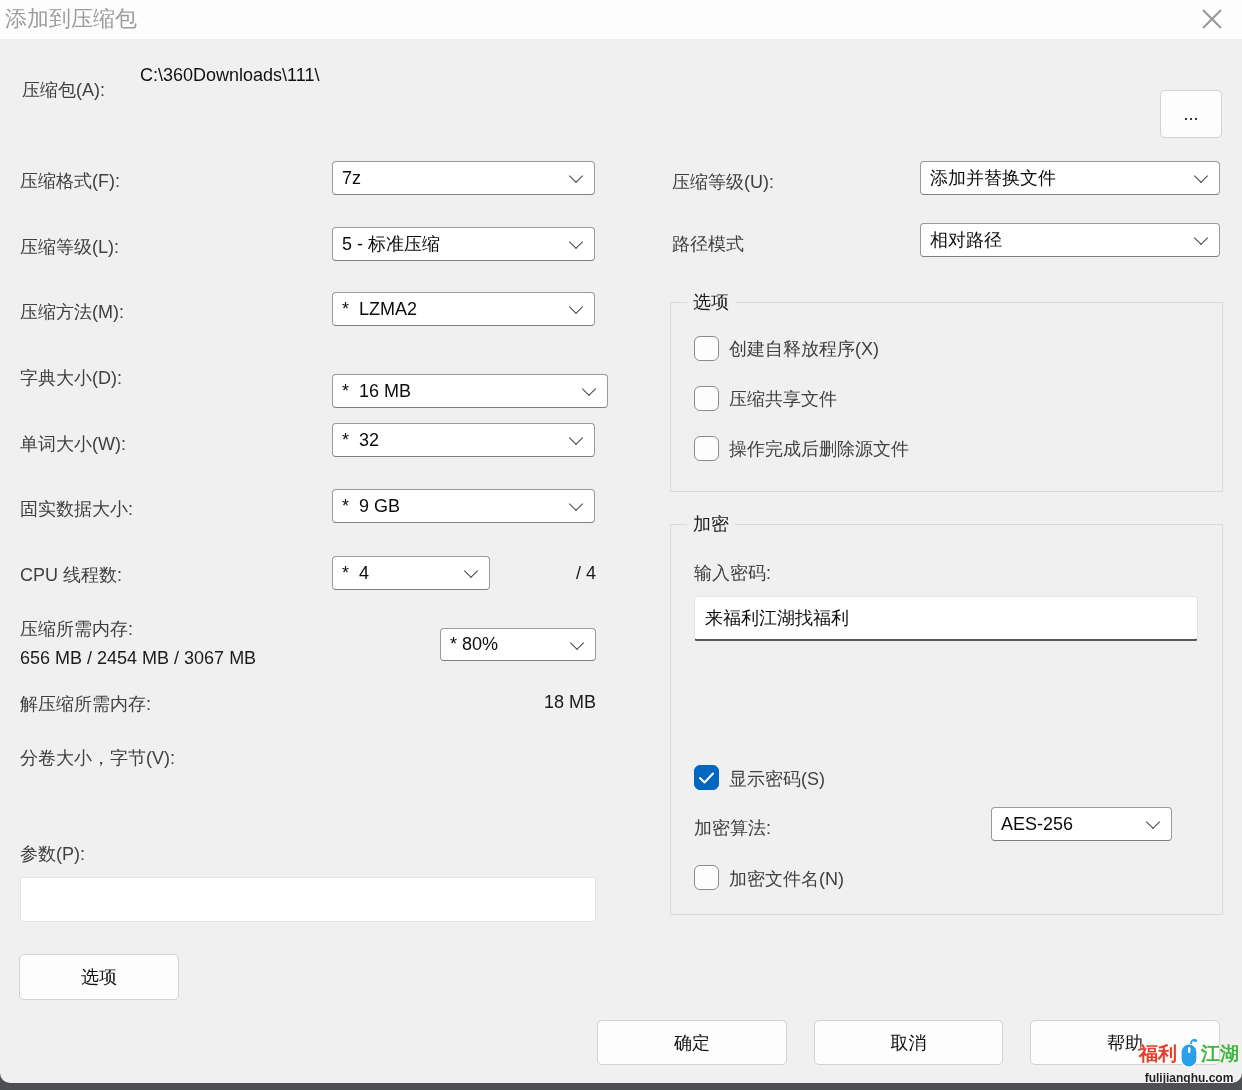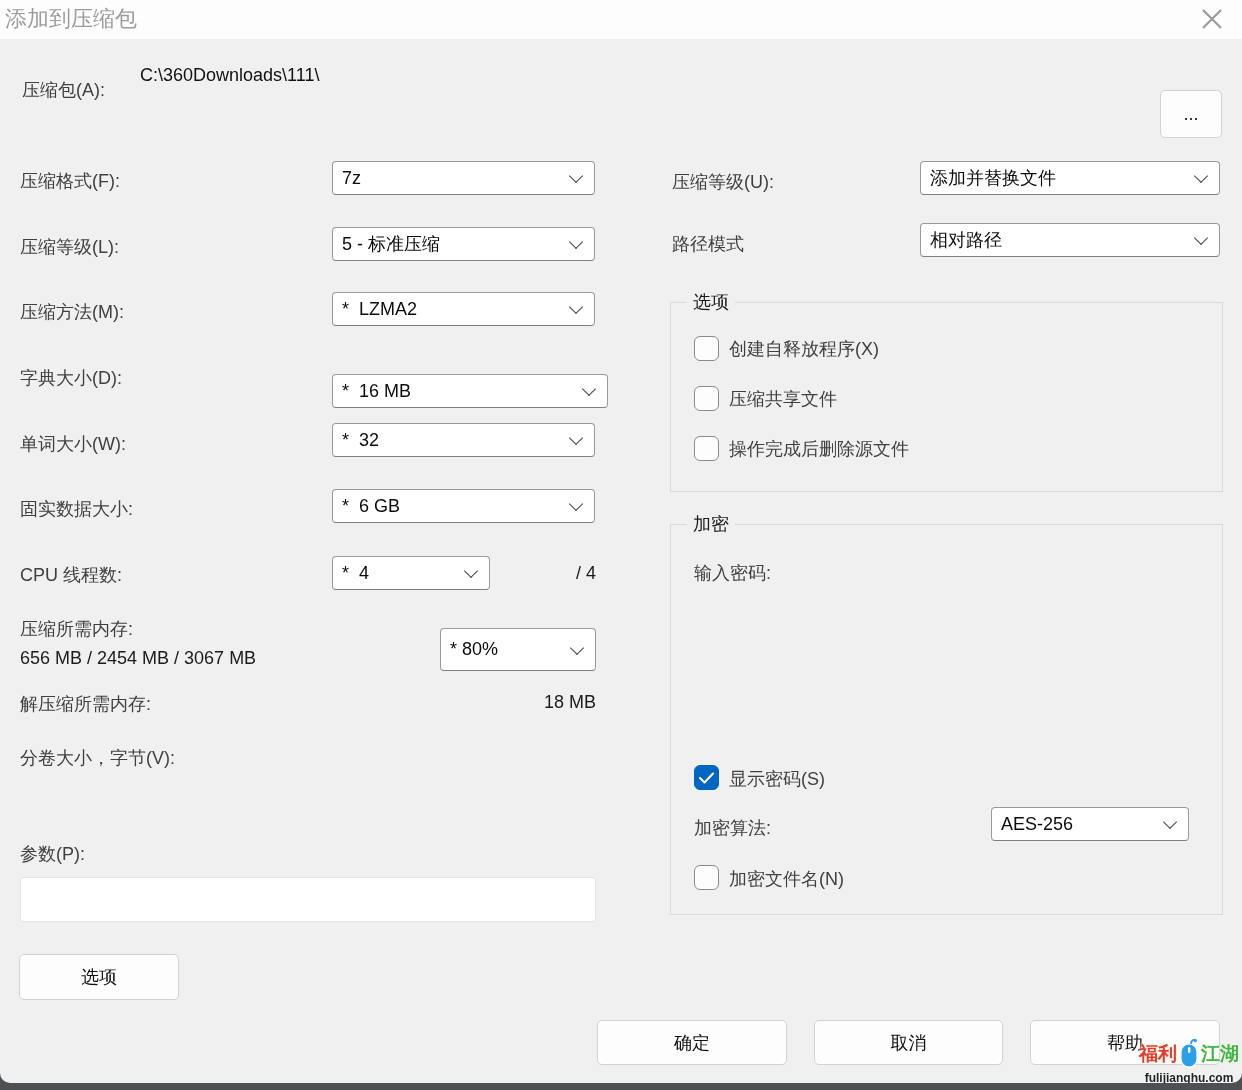--- a/index.html
+++ b/index.html
@@ -106,30 +106,30 @@
     <div class="combo" style="left:332px;top:292px;width:263px;height:34px;">
       <span>*  LZMA2</span><span class="chev"></span>
     </div>
     <div class="combo" style="left:332px;top:338px;width:276px;height:34px;margin-top:36px;">
       <span>*  16 MB</span><span class="chev"></span>
     </div>
     <div class="combo" style="left:332px;top:423px;width:263px;height:34px;">
       <span>*  32</span><span class="chev"></span>
     </div>
     <div class="combo" style="left:332px;top:489px;width:263px;height:34px;">
-      <span>*  6 GB</span><span class="chev"></span>
+      <span>*  9 GB</span><span class="chev"></span>
     </div>
     <div class="combo" style="left:332px;top:556px;width:158px;height:34px;">
       <span>*  4</span><span class="chev"></span>
     </div>
     <div class="memvalue rightalign" style="left:500px;top:563px;width:96px;">/ 4</div>
 
     <div class="txtlabel" style="left:20px;top:617px;">压缩所需内存:</div>
     <div class="memvalue" style="left:20px;top:648px;">656 MB / 2454 MB / 3067 MB</div>
-    <div class="combo" style="left:440px;top:628px;width:156px;height:43px;">
+    <div class="combo" style="left:440px;top:628px;width:156px;height:33px;">
       <span>* 80%</span><span class="chev"></span>
     </div>
     <div class="txtlabel" style="left:20px;top:692px;">解压缩所需内存:</div>
     <div class="memvalue rightalign" style="left:450px;top:692px;width:146px;">18 MB</div>
 
     <div class="txtlabel" style="left:20px;top:746px;">分卷大小，字节(V):</div>
 
     <div class="txtlabel" style="left:20px;top:842px;">参数(P):</div>
     <div class="textinput" style="left:20px;top:877px;width:576px;height:45px;"></div>
 
@@ -160,30 +160,31 @@
       <div class="cb" style="left:23px;top:133px;">
         
       </div>
       <div class="txtlabel" style="left:58px;top:134px;">操作完成后删除源文件</div>
     </div>
 
     <div class="group" style="left:670px;top:524px;width:551px;height:389px;">
       <div class="legend">加密</div>
 
       <div class="txtlabel" style="left:23px;top:36px;">输入密码:</div>
+      <div class="textinput focused" style="left:23px;top:71px;width:504px;height:45px;">来福利江湖找福利</div>
 
       <div class="cb checked" style="left:23px;top:240px;">
         <svg width="15" height="12" viewBox="0 0 15 12">
             <polyline points="1,6 5.5,10.5 14,1.5" fill="none" stroke="#fff" stroke-width="2.1" stroke-linecap="round" stroke-linejoin="round"></polyline>
           </svg>
       </div>
       <div class="txtlabel" style="left:58px;top:242px;">显示密码(S)</div>
 
       <div class="txtlabel" style="left:23px;top:291px;">加密算法:</div>
-      <div class="combo" style="left:320px;top:282px;width:198px;height:34px;">
+      <div class="combo" style="left:320px;top:282px;width:181px;height:34px;">
         <span>AES-256</span><span class="chev"></span>
       </div>
 
       <div class="cb" style="left:23px;top:340px;">
         
       </div>
       <div class="txtlabel" style="left:58px;top:342px;">加密文件名(N)</div>
     </div>
 
     <div class="btn" style="left:814px;top:1020px;width:189px;height:45px;">取消</div>

